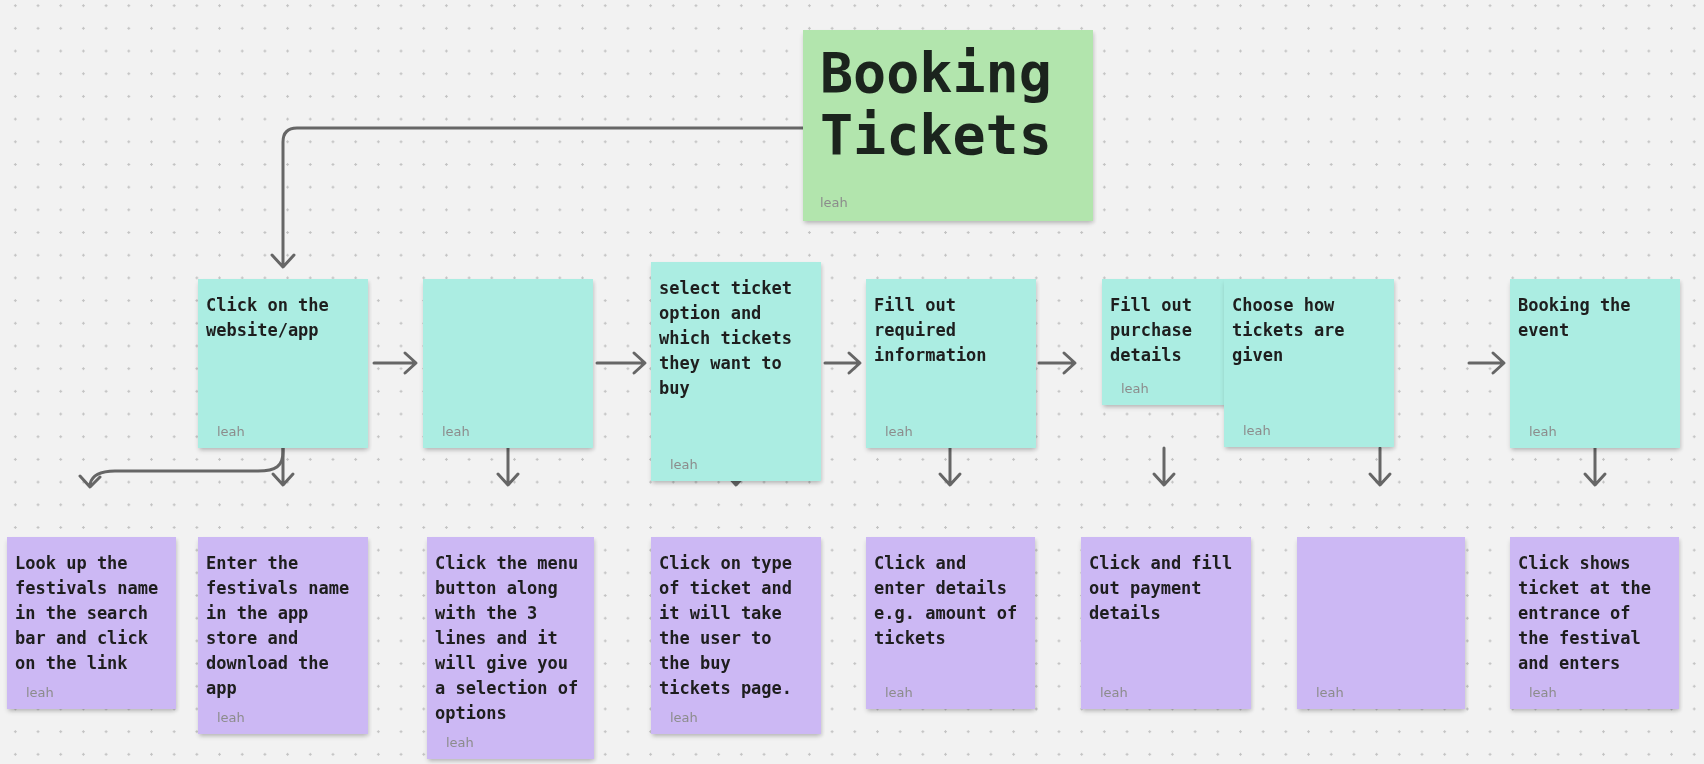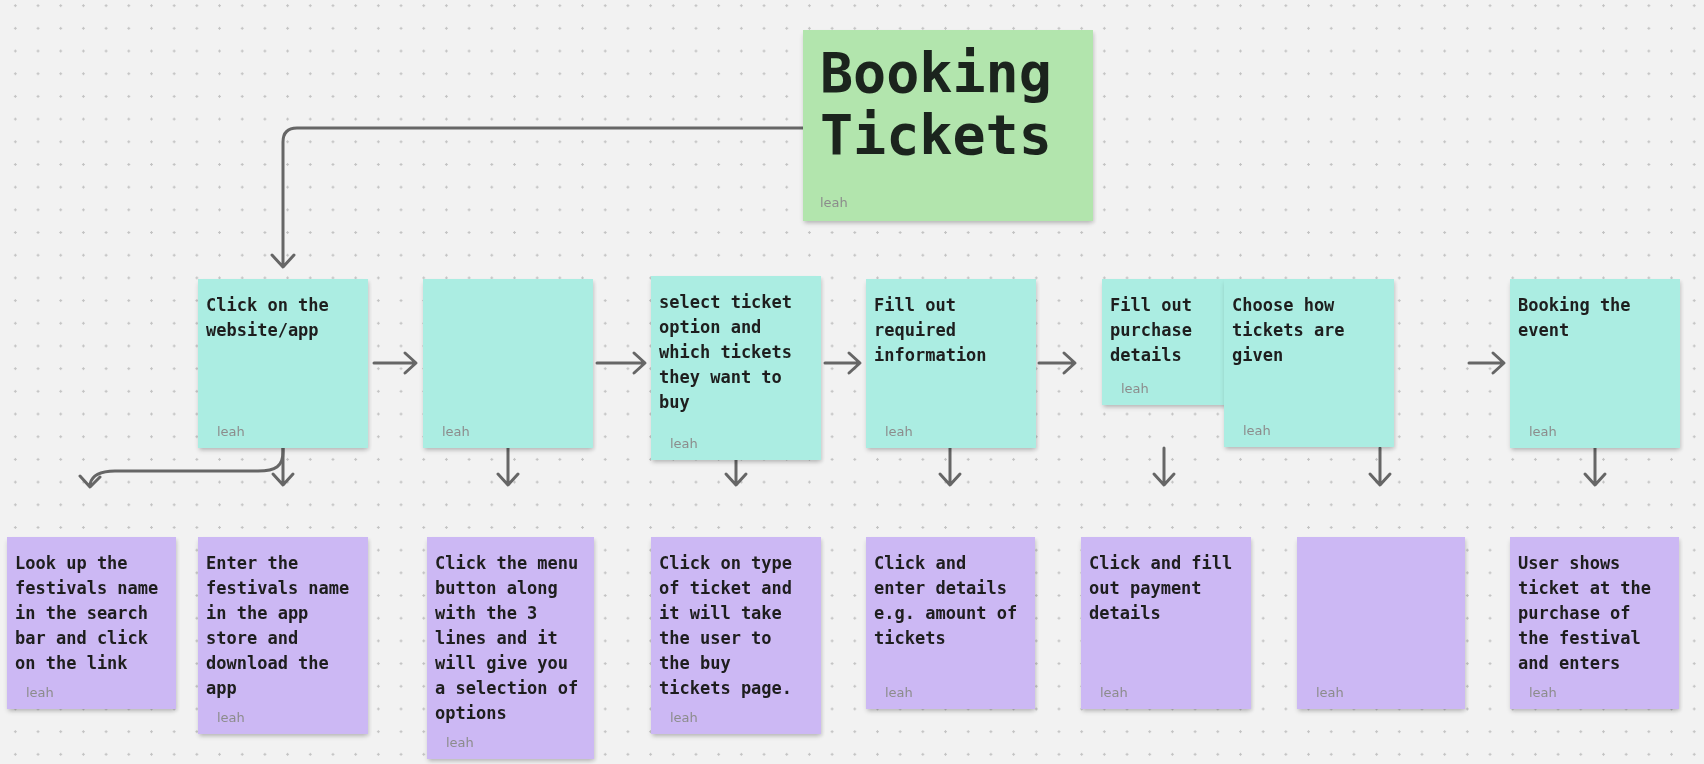--- a/index.html
+++ b/index.html
@@ -85,21 +85,21 @@
     <div class="author">leah</div>
   </div>
 
   <div class="note teal" style="left:198px;top:279px;height:169px">
     <div class="note-text">Click on the website/app</div>
     <div class="author">leah</div>
   </div>
   <div class="note teal" style="left:423px;top:279px;height:169px">
     <div class="author">leah</div>
   </div>
-  <div class="note teal" style="left:651px;top:276px;height:184px">
+  <div class="note teal" style="left:651px;top:262px;height:219px">
     <div class="note-text">select ticket option and which tickets they want to buy</div>
     <div class="author">leah</div>
   </div>
   <div class="note teal" style="left:866px;top:279px;height:169px">
     <div class="note-text">Fill out required information</div>
     <div class="author">leah</div>
   </div>
   <div class="note teal" style="left:1102px;top:279px;height:126px">
     <div class="note-text">Fill out purchase details</div>
     <div class="author">leah</div>
@@ -134,17 +134,17 @@
     <div class="author">leah</div>
   </div>
   <div class="note purple" style="left:1081px;top:493px">
     <div class="note-text">Click and fill out payment details</div>
     <div class="author">leah</div>
   </div>
   <div class="note purple" style="left:1297px;top:493px;width:168px">
     <div class="author">leah</div>
   </div>
   <div class="note purple" style="left:1510px;top:493px;width:169px">
-    <div class="note-text">User shows ticket at the purchase of the festival and enters</div>
+    <div class="note-text">Click shows ticket at the entrance of the festival and enters</div>
     <div class="author">leah</div>
   </div>
 
 </div>
 
 </body></html>

